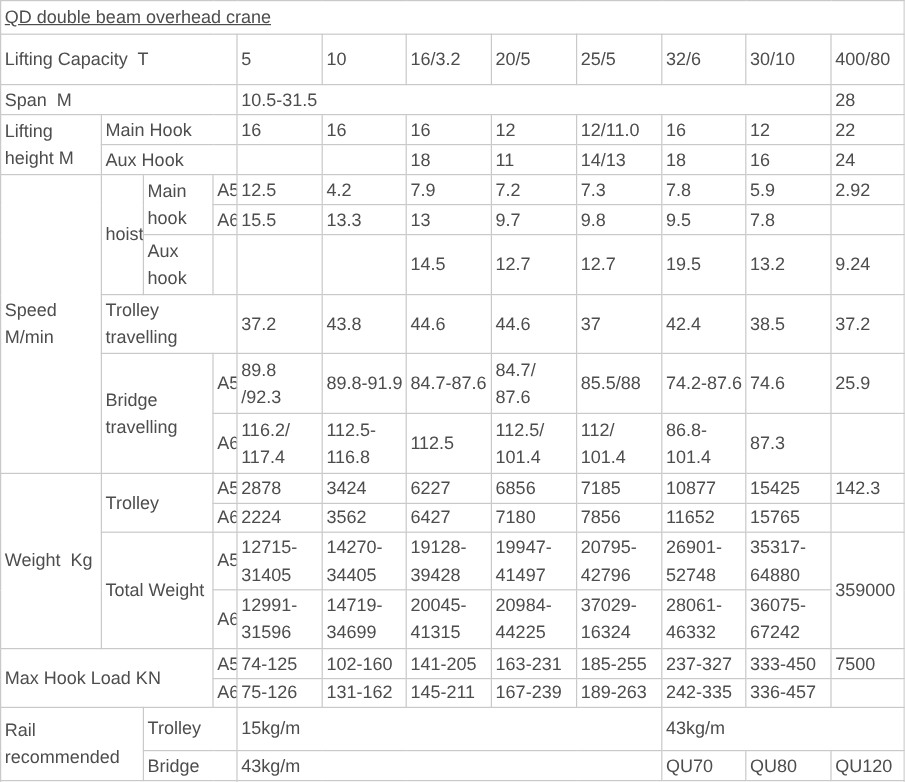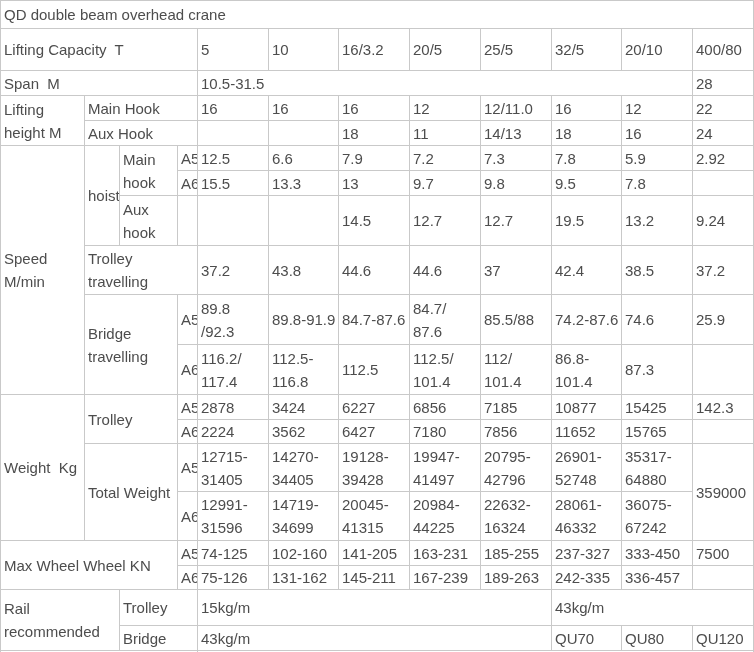--- a/index.html
+++ b/index.html
@@ -24,20 +24,21 @@
   table.spec td {
     border: 1px solid #c9c9c9;
     padding: 0 1px 0 3px;
     vertical-align: middle;
     text-align: left;
     white-space: pre-wrap;
     overflow: hidden;
   }
   td.title {
     text-align: center;
+    text-decoration: underline;
   }
   td.tight {
     padding-left: 1px;
   }
   td.az {
     padding-left: 0;
     padding-right: 0;
     margin-left: 42px;
   }
 </style>
@@ -65,22 +66,22 @@
     <td class="title" colspan="12">QD double beam overhead crane</td>
   </tr>
 
   <tr style="height:42px">
     <td colspan="4">Lifting Capacity  T</td>
     <td>5</td>
     <td>10</td>
     <td>16/3.2</td>
     <td>20/5</td>
     <td>25/5</td>
-    <td>32/5</td>
-    <td>20/10</td>
+    <td>32/6</td>
+    <td>30/10</td>
     <td>400/80</td>
   </tr>
 
   <tr style="height:25px">
     <td colspan="4">Span  M</td>
     <td colspan="7">10.5-31.5</td>
     <td>28</td>
   </tr>
 
   <tr style="height:25px">
@@ -110,21 +111,21 @@
   </tr>
 
   <tr style="height:25px">
     <td rowspan="6">Speed
 M/min</td>
     <td class="tight" rowspan="3">hoist</td>
     <td rowspan="2">Main
 hook</td>
     <td class="az">A5</td>
     <td>12.5</td>
-    <td>6.6</td>
+    <td>4.2</td>
     <td>7.9</td>
     <td>7.2</td>
     <td>7.3</td>
     <td>7.8</td>
     <td>5.9</td>
     <td>2.92</td>
   </tr>
 
   <tr style="height:25px">
     <td class="az">A6</td>
@@ -247,30 +248,30 @@
   <tr style="height:49px">
     <td class="az">A6</td>
     <td>12991-
 31596</td>
     <td>14719-
 34699</td>
     <td>20045-
 41315</td>
     <td>20984-
 44225</td>
-    <td>22632-
+    <td>37029-
 16324</td>
     <td>28061-
 46332</td>
     <td>36075-
 67242</td>
   </tr>
 
   <tr style="height:25px">
-    <td colspan="3" rowspan="2">Max Wheel Wheel KN</td>
+    <td colspan="3" rowspan="2">Max Hook Load KN</td>
     <td class="az">A5</td>
     <td>74-125</td>
     <td>102-160</td>
     <td>141-205</td>
     <td>163-231</td>
     <td>185-255</td>
     <td>237-327</td>
     <td>333-450</td>
     <td>7500</td>
   </tr>

